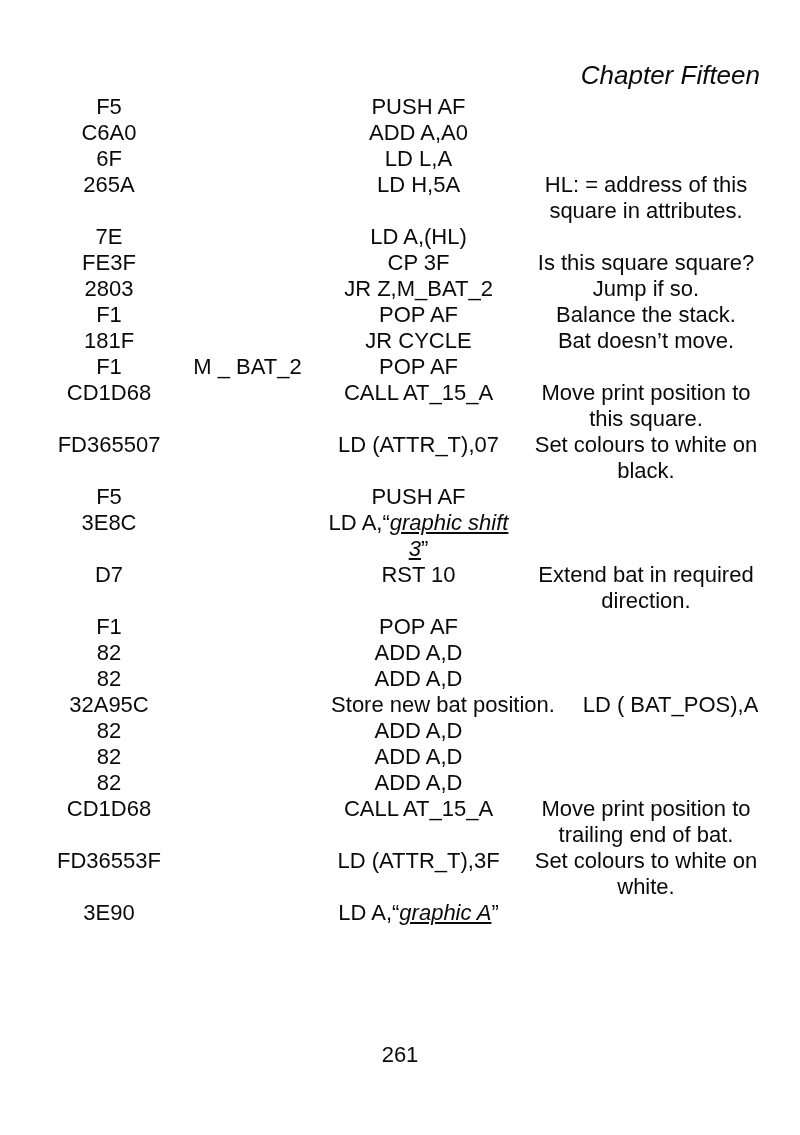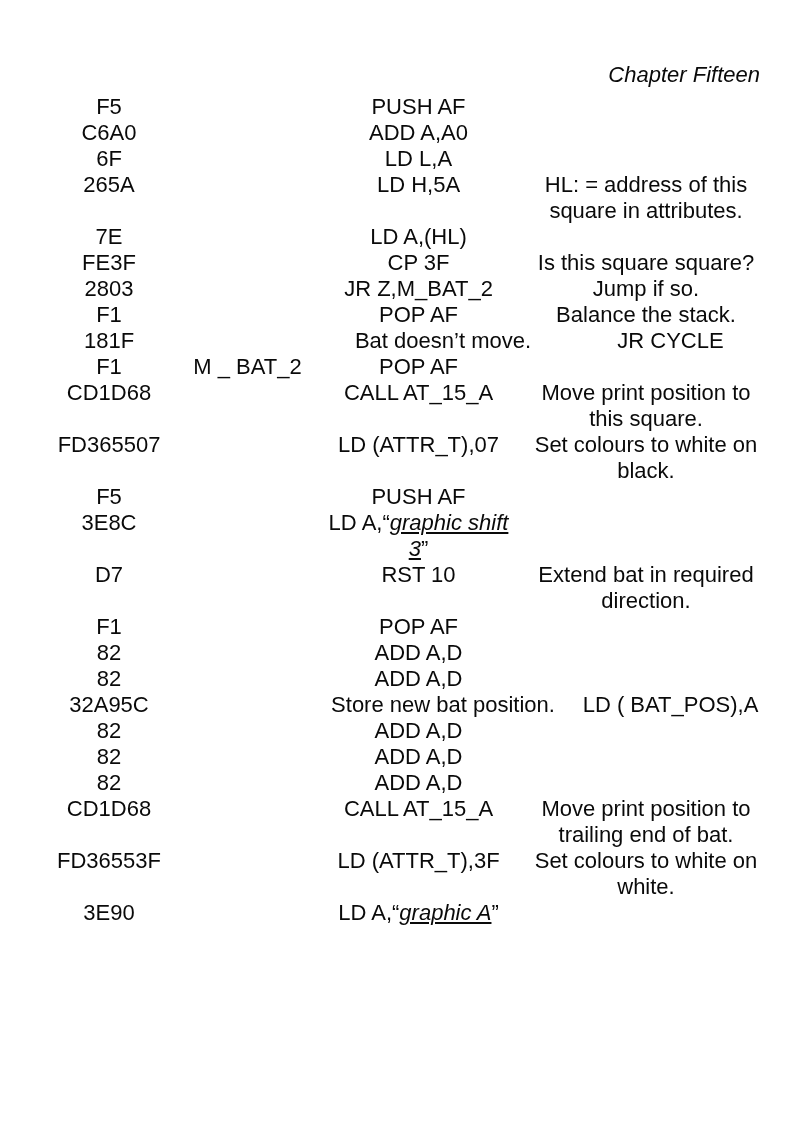--- a/index.html
+++ b/index.html
@@ -13,21 +13,21 @@
     height: 1135px;
     background: #ffffff;
     overflow: hidden;
     font-family: "Liberation Sans", sans-serif;
     color: #0a0a0a;
   }
   .chapter-header {
     position: absolute;
     top: 62px;
     right: 40px;
-    font-size: 22px;
+    font-size: 26px;
     line-height: 26px;
     font-style: italic;
   }
   .listing {
     position: absolute;
     left: 40px;
     top: 94px;
     width: 732px;
     text-align: center;
   }
@@ -107,22 +107,22 @@
       </div>
       <div class="code-row">
         <div class="cell cell-bytes">F1</div>
         <div class="cell cell-label"></div>
         <div class="cell cell-op">POP AF</div>
         <div class="cell cell-comment">Balance the stack.</div>
       </div>
       <div class="code-row">
         <div class="cell cell-bytes">181F</div>
         <div class="cell cell-label"></div>
+        <div class="cell cell-op">JR CYCLE</div>
         <div class="cell cell-comment">Bat doesn’t move.</div>
-        <div class="cell cell-op">JR CYCLE</div>
       </div>
       <div class="code-row">
         <div class="cell cell-bytes">F1</div>
         <div class="cell cell-label">M _ BAT_2</div>
         <div class="cell cell-op">POP AF</div>
         <div class="cell cell-comment"></div>
       </div>
       <div class="code-row">
         <div class="cell cell-bytes">CD1D68</div>
         <div class="cell cell-label"></div>
@@ -208,13 +208,14 @@
         <div class="cell cell-comment"><span>Set colours to white on</span><br><span>white.</span></div>
       </div>
       <div class="code-row">
         <div class="cell cell-bytes">3E90</div>
         <div class="cell cell-label"></div>
         <div class="cell cell-op"><span>LD A,“</span><span class="it">graphic A</span><span>”</span></div>
         <div class="cell cell-comment"></div>
       </div>
     </div>
 
+  <div class="page-number">261</div>
 </div>
 
 </body></html>

